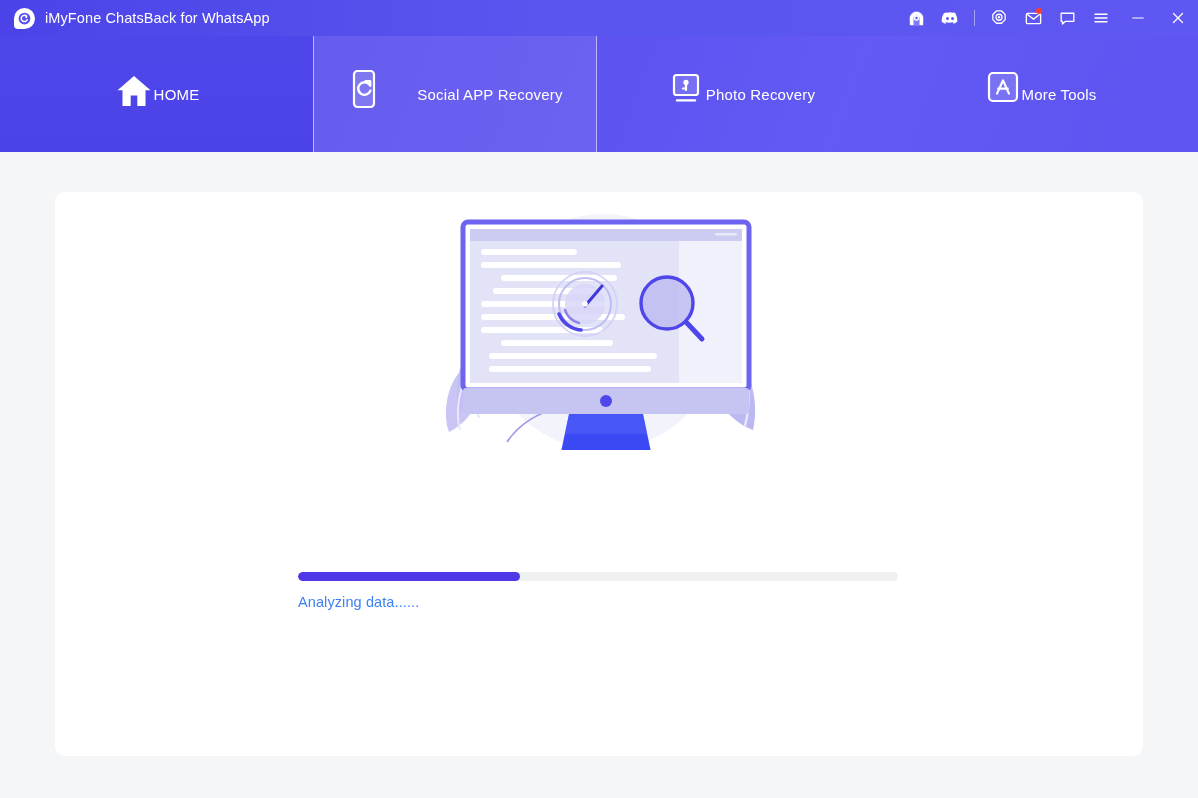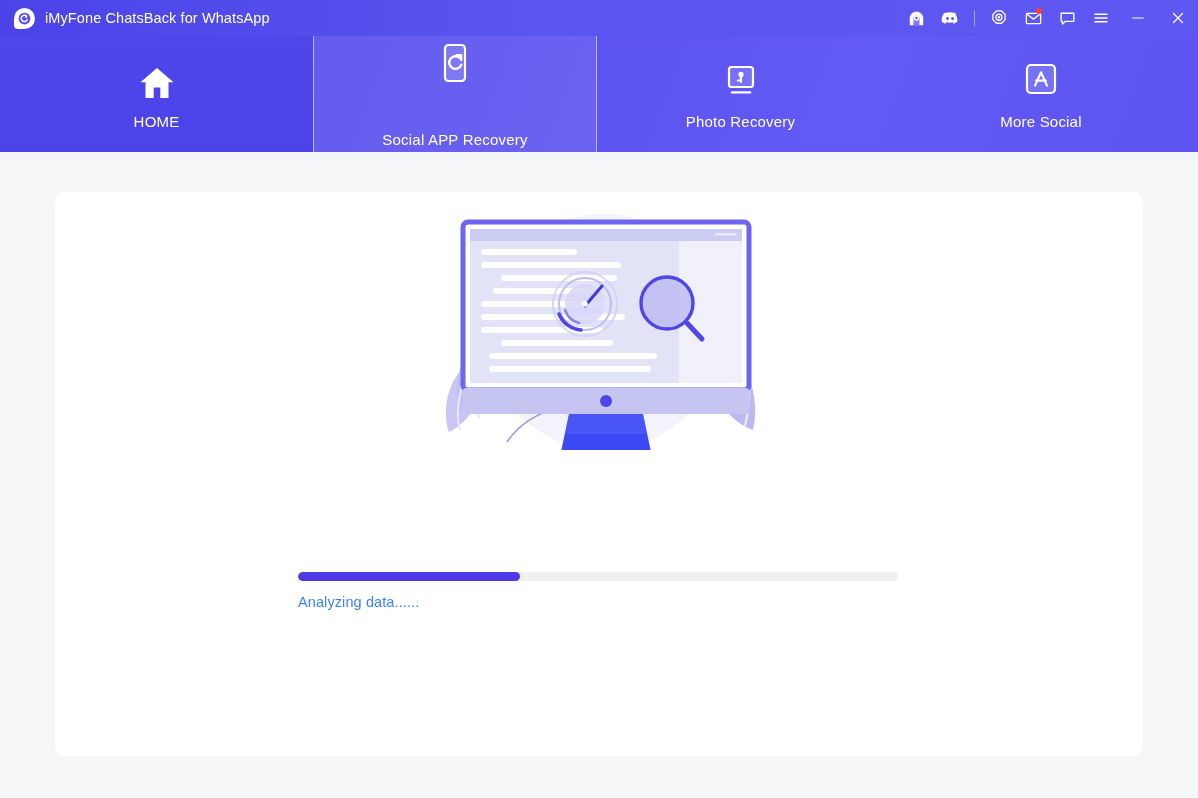--- a/index.html
+++ b/index.html
@@ -69,21 +69,21 @@
 
   
   .navbar {
     position: absolute; top: 36px; left: 0;
     width: 1198px; height: 116px;
     background: linear-gradient(110deg, #4f46ea 0%, #5a50ef 40%, #6359f4 70%, #5d54f1 100%);
     display: flex;
   }
   .nav-tab {
     height: 116px;
-    display: flex; flex-direction: column;
+    display: flex; flex-direction: row;
     align-items: center; justify-content: center;
     cursor: pointer;
     position: relative;
     color: #fff;
   }
   .nav-tab:nth-child(1) { width: 313px; background: linear-gradient(180deg,#4f46ea 0%, #4b43e8 100%); }
   .nav-tab:nth-child(2) { width: 284px; background: rgba(255,255,255,.09);
      border-left: 1px solid rgba(255,255,255,.55); border-right: 1px solid rgba(255,255,255,.55); gap: 36px; }
   .nav-tab:nth-child(3) { width: 287px; }
   .nav-tab:nth-child(4) { width: 314px; }
@@ -270,21 +270,21 @@
     </div>
 
     <div class="nav-tab">
       <div class="nav-icon">
         <svg width="36" height="38" viewBox="0 0 36 38">
           <rect x="4" y="2" width="28" height="28" rx="4" fill="rgba(255,255,255,.16)" stroke="#ffffff" stroke-width="2.2"></rect>
           <path d="M12 22.6 18 9.4l6 13.2" fill="none" stroke="#ffffff" stroke-width="2.2" stroke-linecap="round" stroke-linejoin="round"></path>
           <line x1="13.2" y1="17.6" x2="22.8" y2="17.6" stroke="#ffffff" stroke-width="2.2" stroke-linecap="round"></line>
         </svg>
       </div>
-      <div class="nav-label">More Social</div>
+      <div class="nav-label">More Tools</div>
     </div>
 
   </div>
 
   <div class="card">
 
     <div class="illus-clip">
       <svg class="illus" width="420" height="250" viewBox="0 0 420 250">
 
         <circle cx="214" cy="132" r="118" fill="#f3f4fb"></circle>

